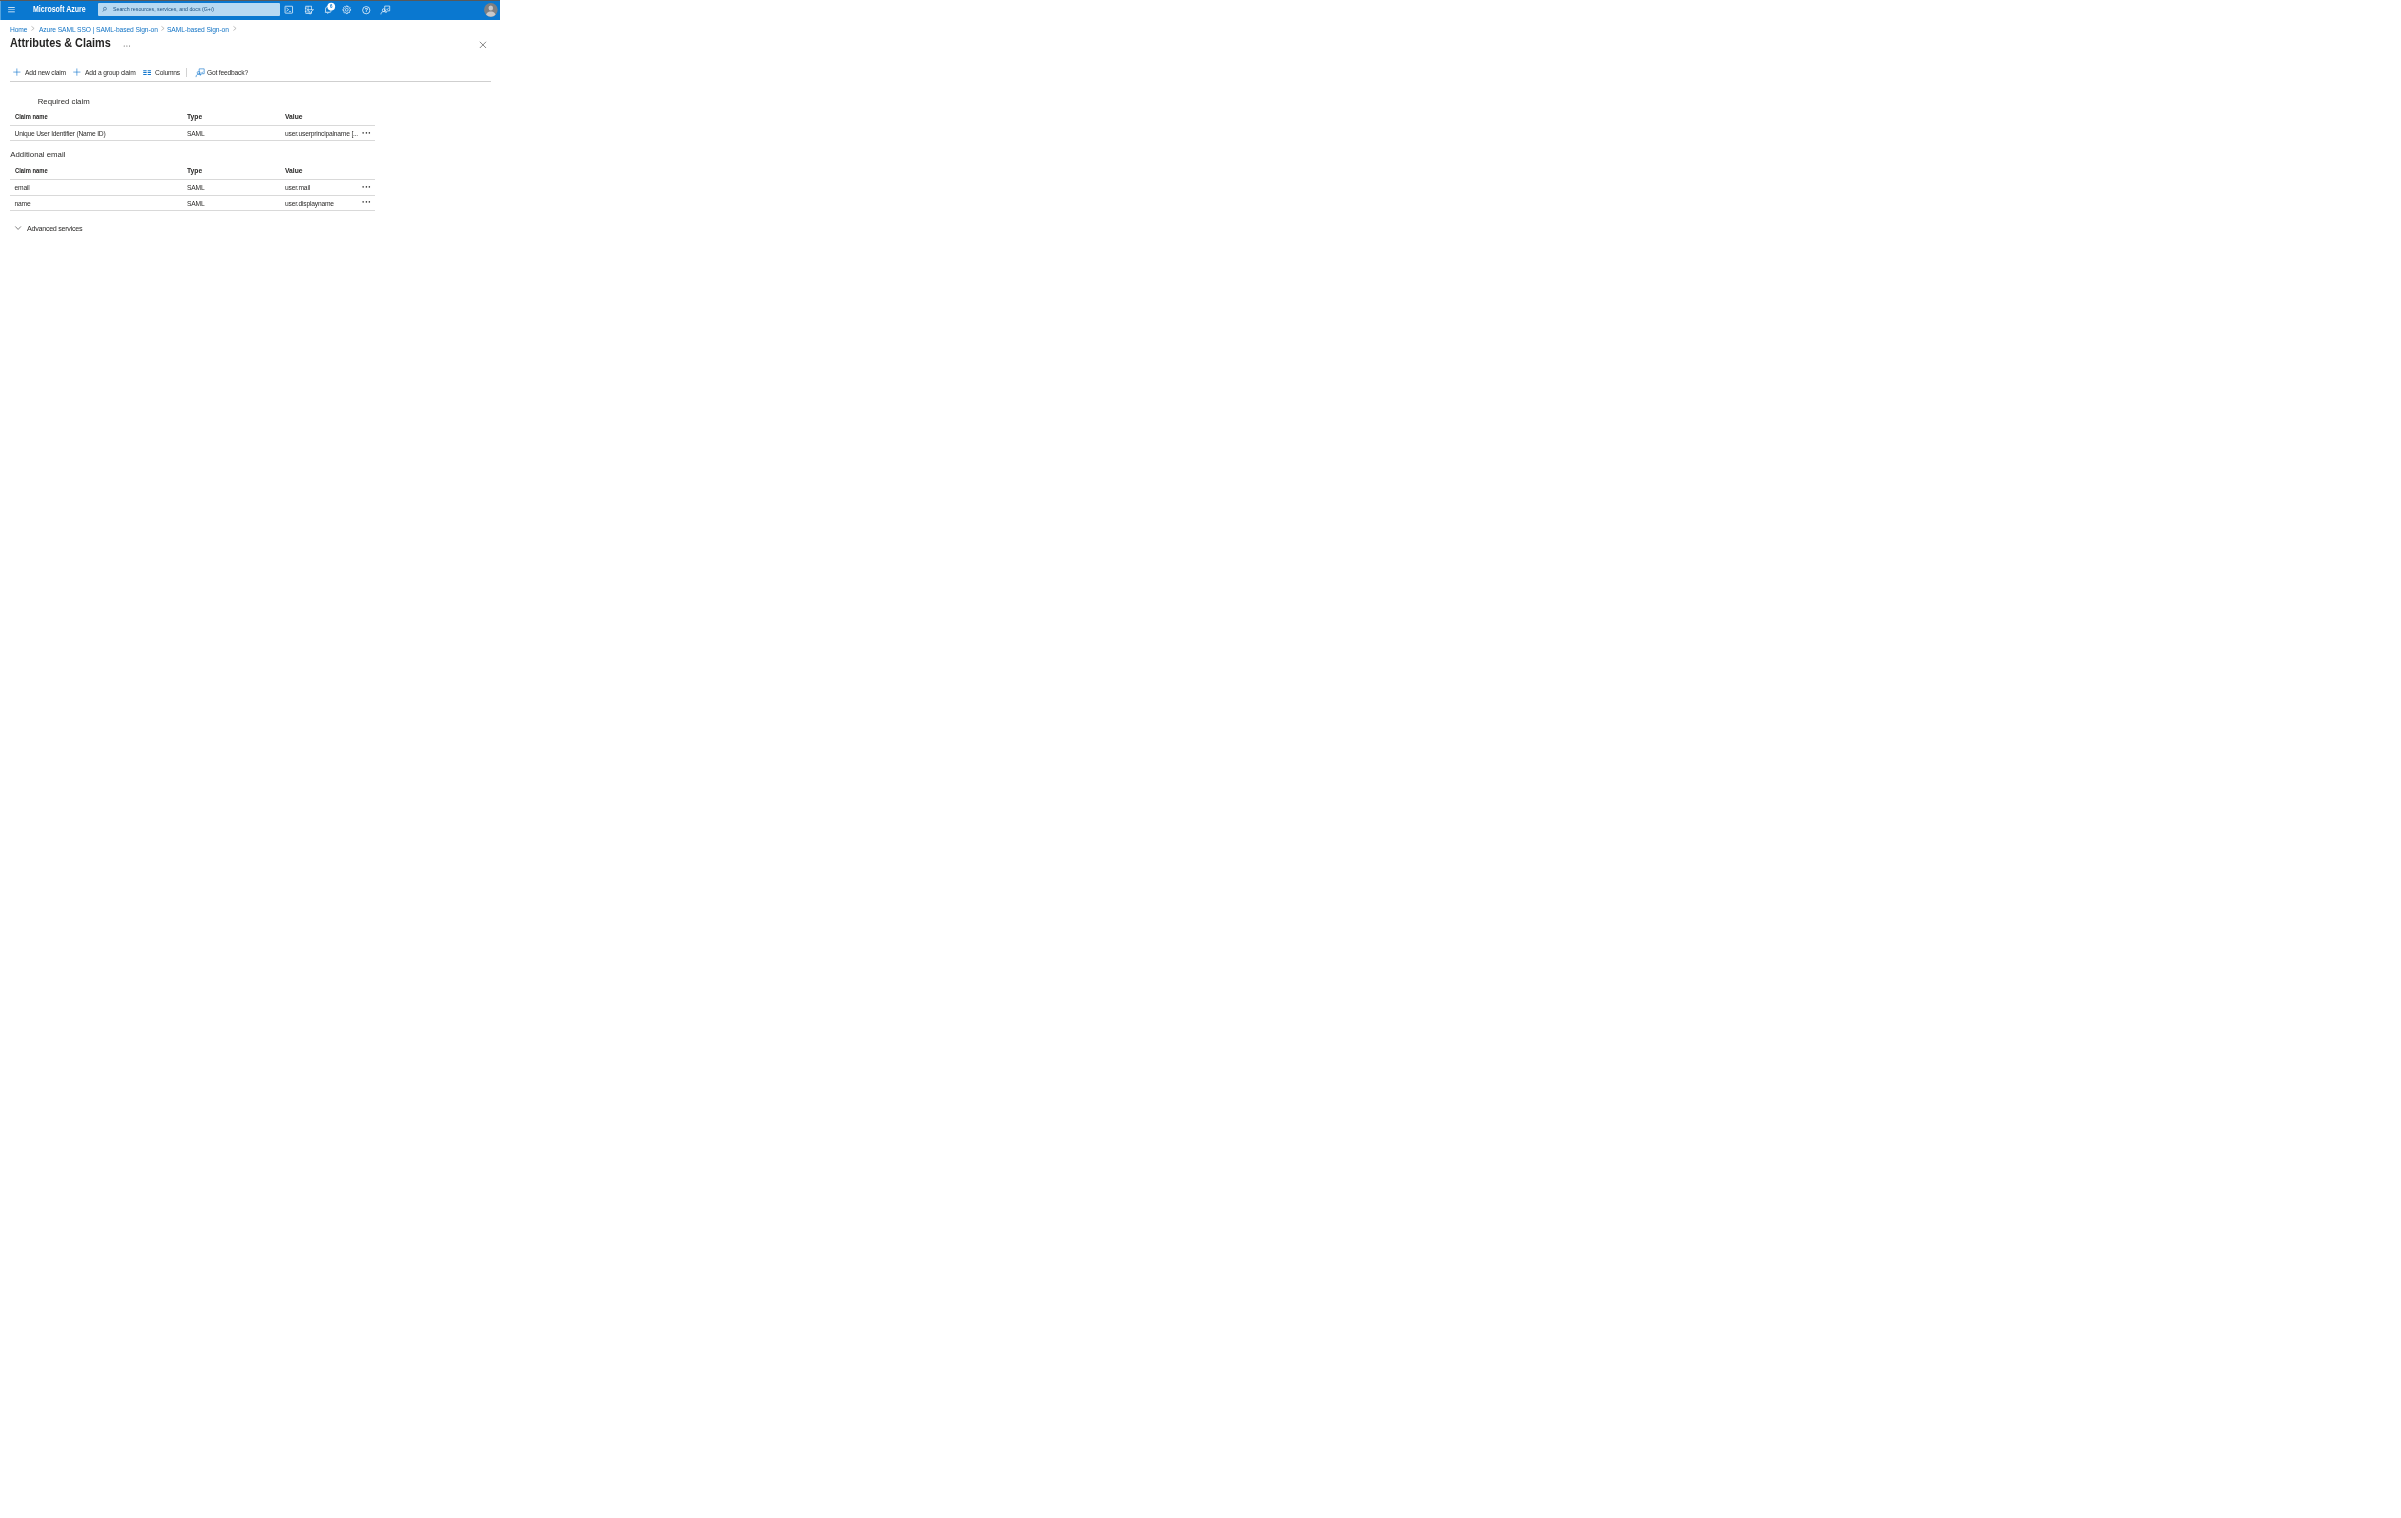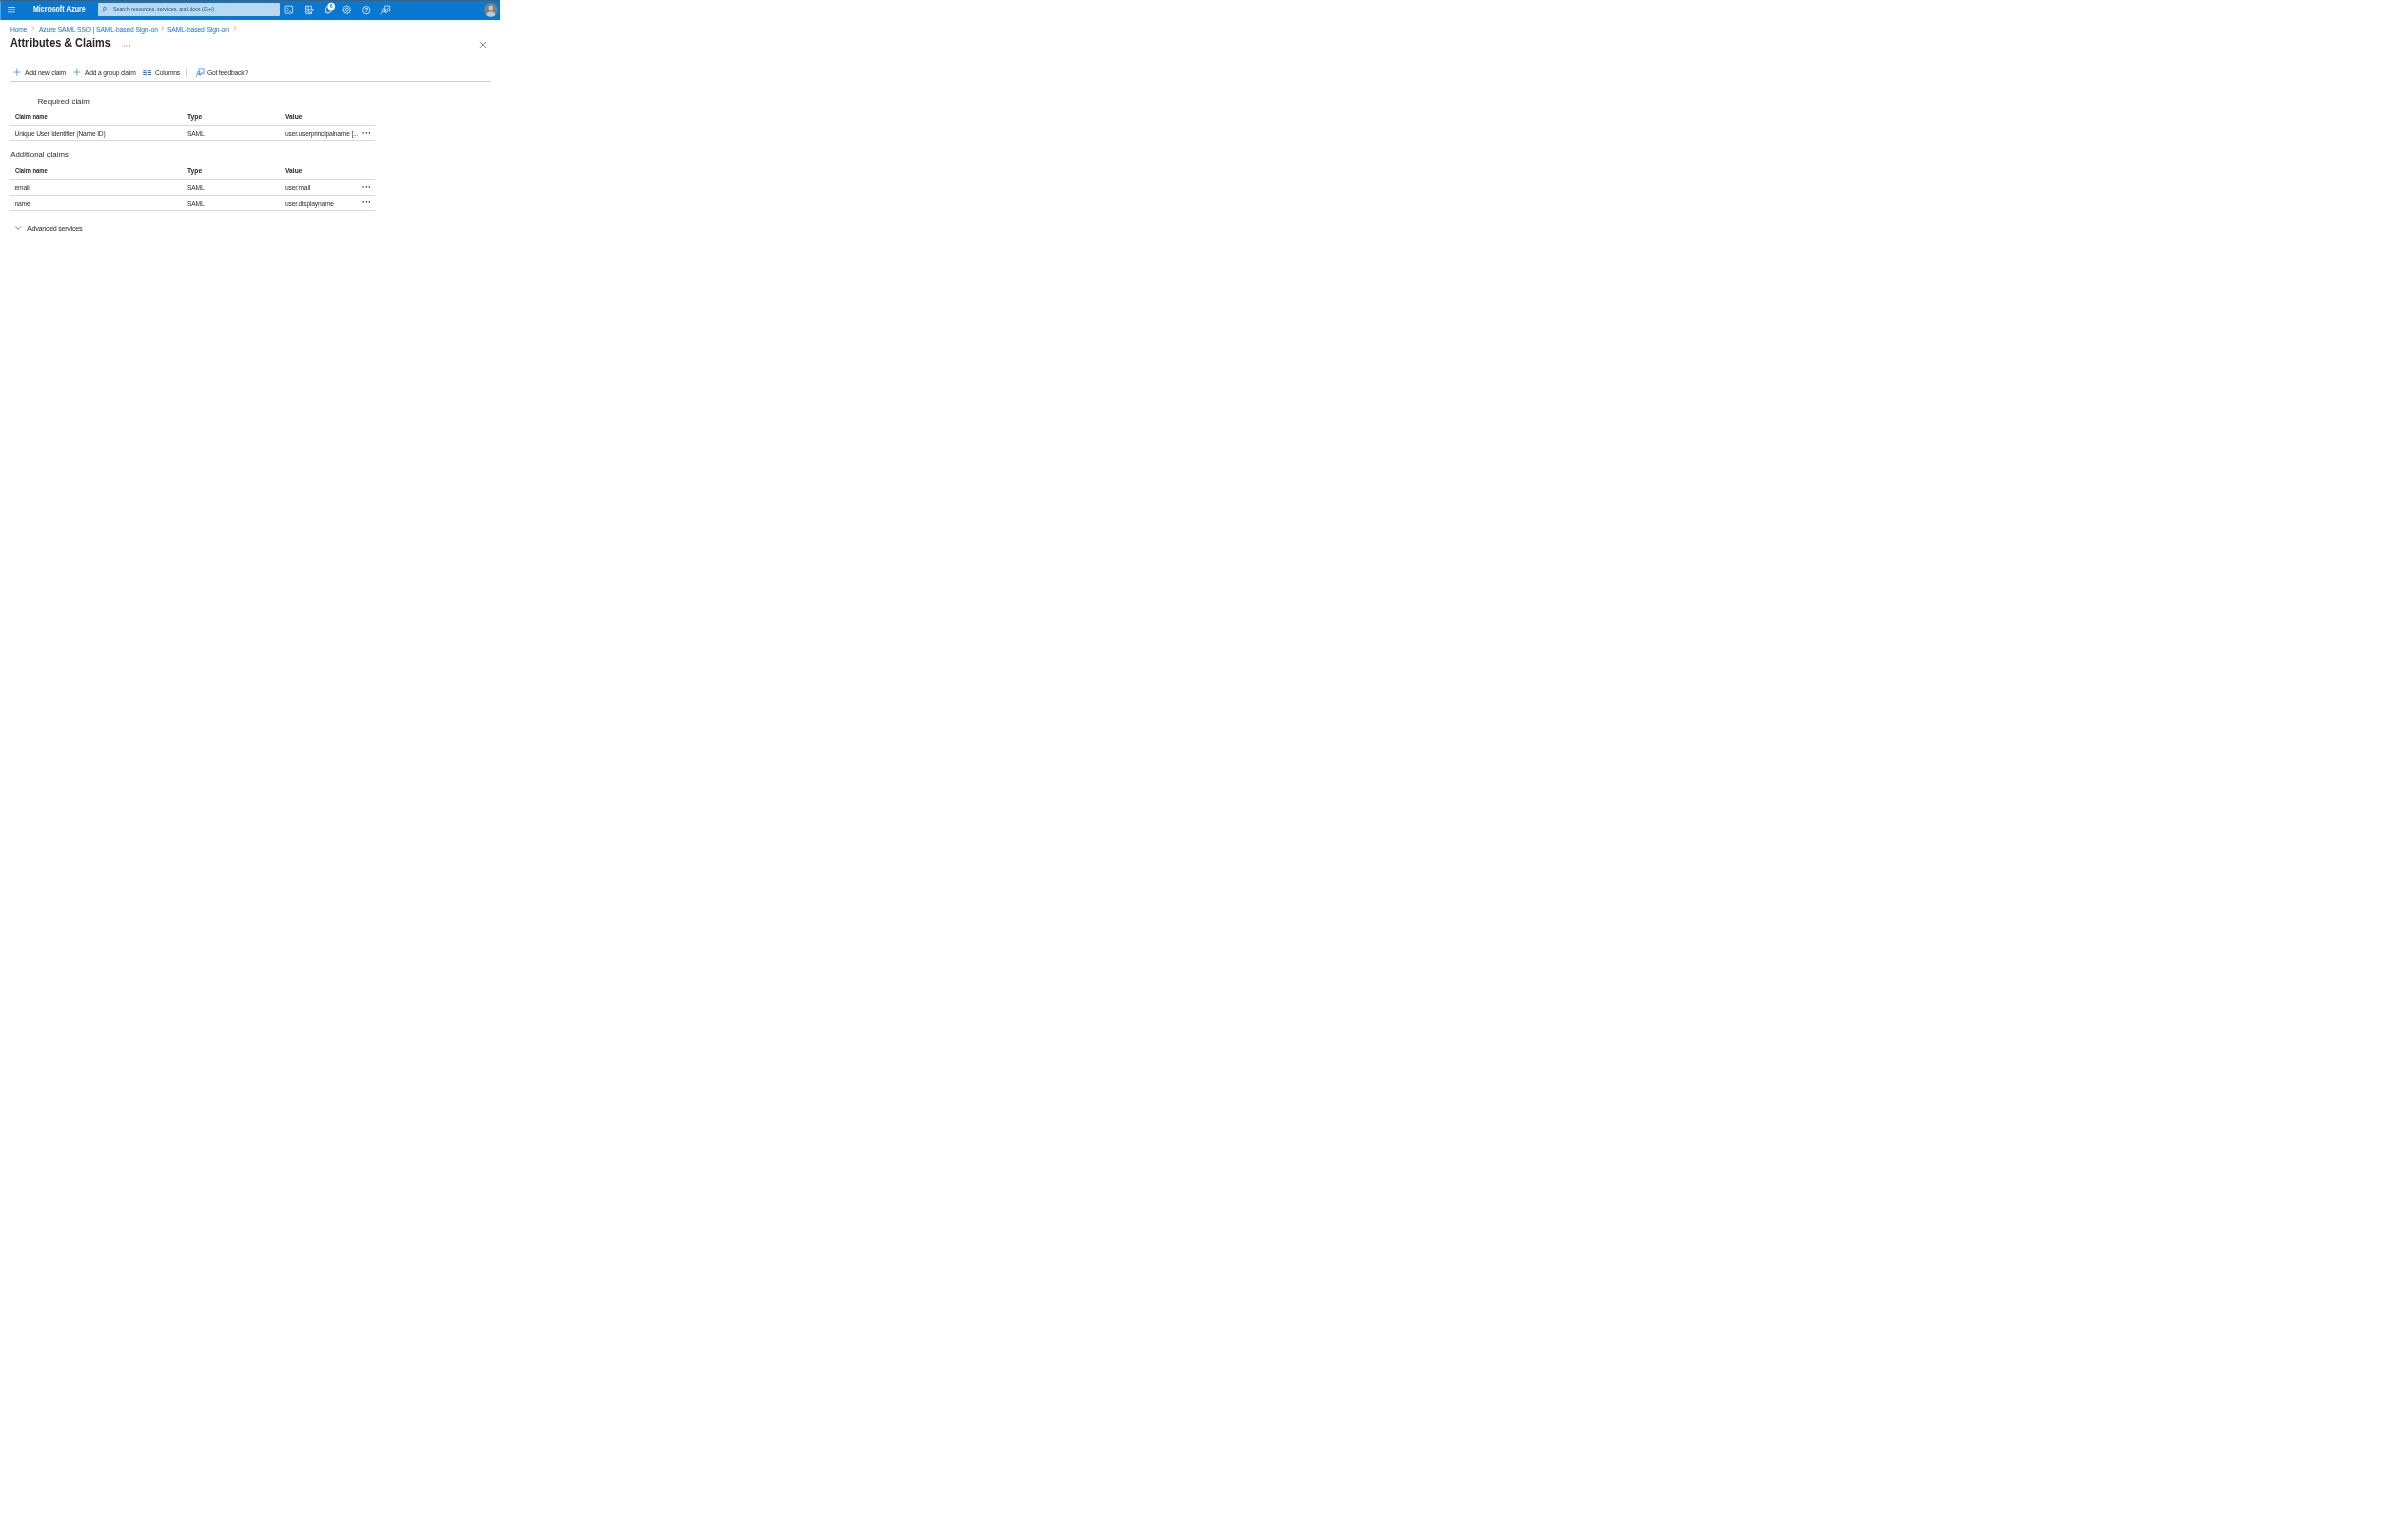--- a/index.html
+++ b/index.html
@@ -162,21 +162,21 @@
 <div class="abs t14" style="left:285px;top:130px;">user.userprincipalname [...</div>
 <svg class="abs" style="left:362px;top:132px" width="8.6" height="1.9" viewBox="0 0 18 4">
   <g fill="#3a3a3a">
       <circle cx="2.3" cy="1.9" r="1.65"></circle>
       <circle cx="9.2" cy="1.9" r="1.65"></circle>
       <circle cx="15.5" cy="1.9" r="1.65"></circle>
     </g>
 </svg>
 <div class="abs" style="left:9.6px;top:140px;width:365px;height:0.5px;background:#d9d9d9"></div>
 
-<div class="abs" style="left:10.3px;top:151px;font-size:7.8px;line-height:8.2px;color:#2d2c2b;white-space:nowrap;">Additional claims</div>
+<div class="abs" style="left:10.3px;top:151px;font-size:7.8px;line-height:8.2px;color:#2d2c2b;white-space:nowrap;">Additional email</div>
 <div class="abs" style="left:15px;top:168px;font-size:6.7px;line-height:6.7px;font-weight:bold;color:#262524;white-space:nowrap;transform:scaleX(0.87);transform-origin:0 0;">Claim name</div>
 <div class="abs" style="left:187px;top:168px;font-size:6.7px;line-height:6.7px;font-weight:bold;color:#262524;white-space:nowrap;">Type</div>
 <div class="abs" style="left:285px;top:168px;font-size:6.7px;line-height:6.7px;font-weight:bold;color:#262524;white-space:nowrap;">Value</div>
 <div class="abs" style="left:9.6px;top:179px;width:365px;height:0.5px;background:#d9d9d9"></div>
 <div class="abs t14" style="left:14.5px;top:184px;">email</div>
 <div class="abs t14" style="left:187px;top:184px;">SAML</div>
 <div class="abs t14" style="left:285px;top:184px;">user.mail</div>
 <svg class="abs" style="left:362px;top:186px" width="8.6" height="1.9" viewBox="0 0 18 4">
   <g fill="#3a3a3a">
       <circle cx="2.3" cy="1.9" r="1.65"></circle>

